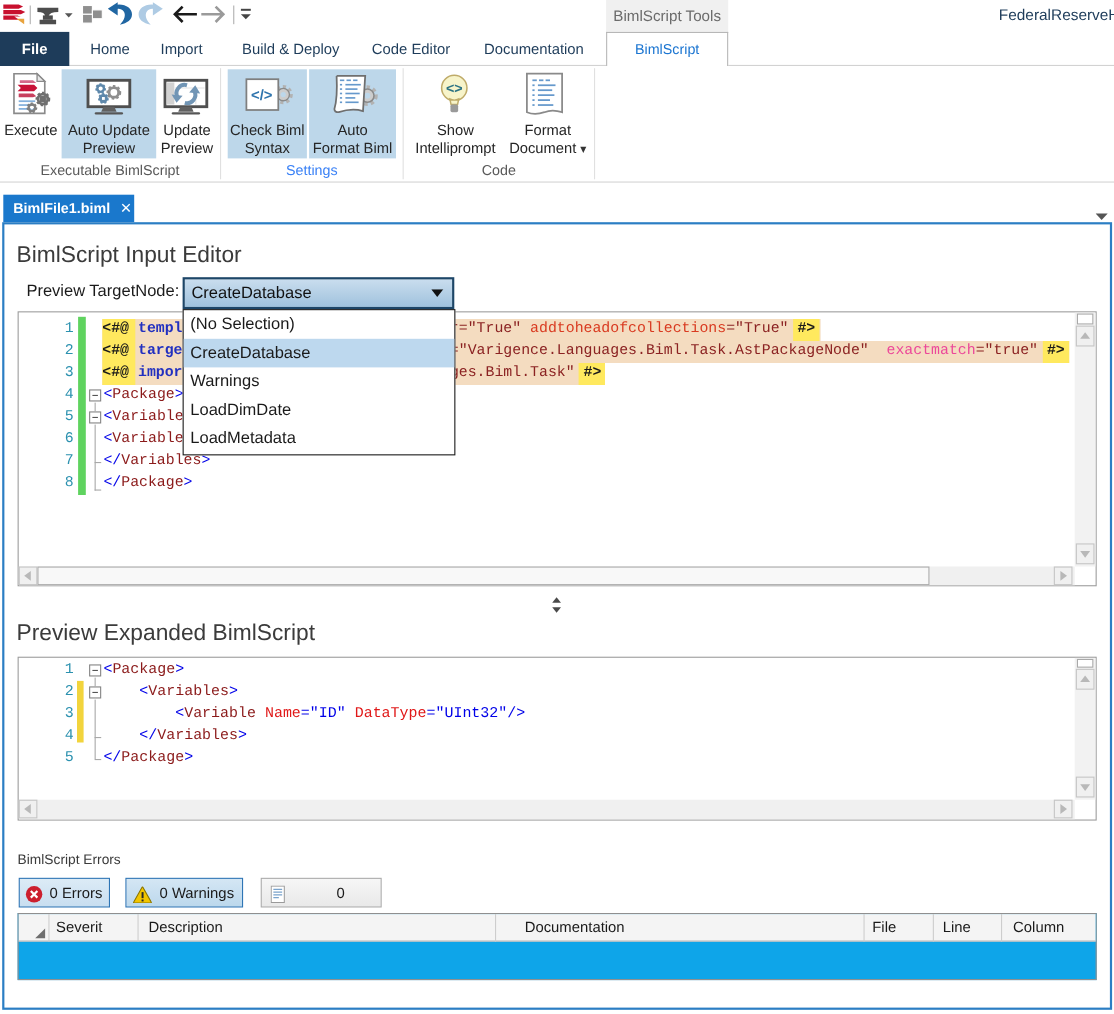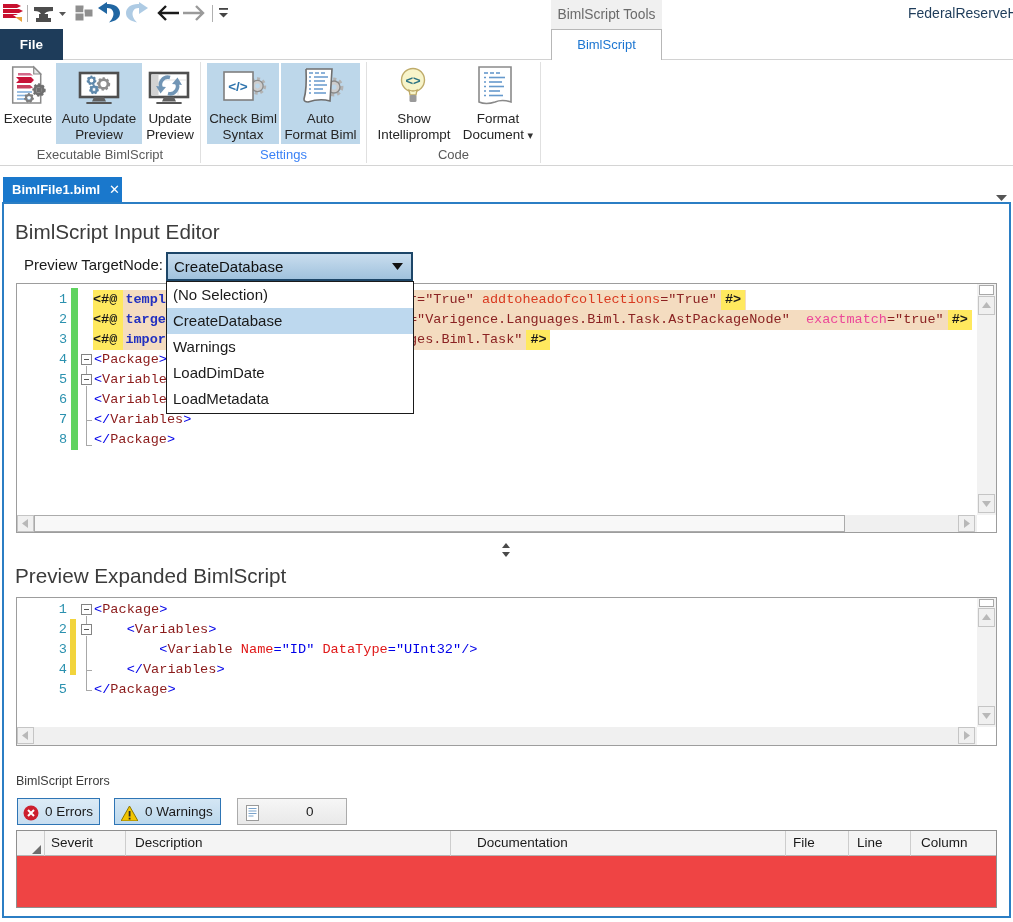--- a/index.html
+++ b/index.html
@@ -56,20 +56,27 @@
 
       <rect x="212" y="5" width="1" height="17" fill="#b0b0b0"></rect>
 
       <rect x="219" y="8" width="9" height="1.8" fill="#444"></rect>
       <polygon points="219,13 228,13 223.5,17.5" fill="#444"></polygon>
     </svg>
   </div>
 
   <div class="abs" style="left:0;top:59px;width:1013px;height:1px;background:#d2d2d2;"></div>
   <div class="abs" style="left:0;top:29px;width:63px;height:31px;background:#1e3c5a;color:#fff;font-size:13.5px;font-weight:bold;text-align:center;line-height:31px;">File</div>
+  <div class="abs" style="left:63px;top:29px;width:490px;height:31px;color:#1e3c5a;font-size:13.5px;line-height:31px;">
+    <span style="position:absolute;left:19px;">Home</span>
+    <span style="position:absolute;left:83px;">Import</span>
+    <span style="position:absolute;left:157px;">Build &amp; Deploy</span>
+    <span style="position:absolute;left:275px;">Code Editor</span>
+    <span style="position:absolute;left:377px;">Documentation</span>
+  </div>
   <div class="abs" style="left:551px;top:29px;width:111px;height:31px;background:#fff;border:1px solid #b7b7b7;border-bottom:none;color:#1b75d1;font-size:13px;text-align:center;line-height:30px;">BimlScript</div>
 
   <div class="abs" style="left:0;top:165px;width:1013px;height:1px;background:#d4d4d4;"></div>
 
   <div class="abs" style="left:200px;top:62px;width:1px;height:101px;background:#e0e0e0;"></div>
   <div class="abs" style="left:366px;top:62px;width:1px;height:101px;background:#e0e0e0;"></div>
   <div class="abs" style="left:540px;top:62px;width:1px;height:101px;background:#e0e0e0;"></div>
 
   <div class="abs" style="left:56px;top:63px;width:86px;height:81px;background:#bdd7ea;"></div>
   <div class="abs" style="left:207px;top:63px;width:72px;height:81px;background:#bdd7ea;"></div>
@@ -356,21 +363,21 @@
     <span style="position:absolute;left:30px;">0 Warnings</span>
   </div>
   <div class="abs" style="left:237px;top:798px;width:110px;height:27px;border:1px solid #ababab;background:linear-gradient(#f6f6f6,#e9e9e9);font-size:13.5px;color:#1a1a1a;line-height:25px;">
     <span style="position:absolute;left:8px;top:5px;"><svg width="13" height="16">
           <rect x="0.5" y="0.5" width="12" height="15" fill="#fff" stroke="#9a9a9a"></rect>
           <path d="M2.5 3.5 h8 M2.5 6 h8 M2.5 8.5 h8 M2.5 11 h5" stroke="#7aa3cc" stroke-width="1.2"></path>
         </svg></span>
     <span style="position:absolute;left:36px;margin-left:32px;">0 Messages</span>
   </div>
 
-  <div class="abs" style="left:16px;top:830px;width:981px;height:78px;border:1px solid #8f8f8f;background:#ef4444;">
+  <div class="abs" style="left:16px;top:830px;width:981px;height:61px;border:1px solid #8f8f8f;background:#0ea5e9;">
     <div style="position:absolute;left:0;top:0;width:979px;height:25px;background:#f4f4f4;border-bottom:1px solid #b5b5b5;"></div>
     <div style="position:absolute;left:27px;top:0;width:1px;height:25px;background:#cdcdcd;"></div>
     <div style="position:absolute;left:108px;top:0;width:1px;height:25px;background:#cdcdcd;"></div>
     <div style="position:absolute;left:433px;top:0;width:1px;height:25px;background:#cdcdcd;"></div>
     <div style="position:absolute;left:768px;top:0;width:1px;height:25px;background:#cdcdcd;"></div>
     <div style="position:absolute;left:831px;top:0;width:1px;height:25px;background:#cdcdcd;"></div>
     <div style="position:absolute;left:893px;top:0;width:1px;height:25px;background:#cdcdcd;"></div>
     <div style="position:absolute;left:13px;top:10px;"><svg width="12" height="12">
           <polygon points="11,2 11,11 2,11" fill="#6e6e6e"></polygon>
         </svg></div>

